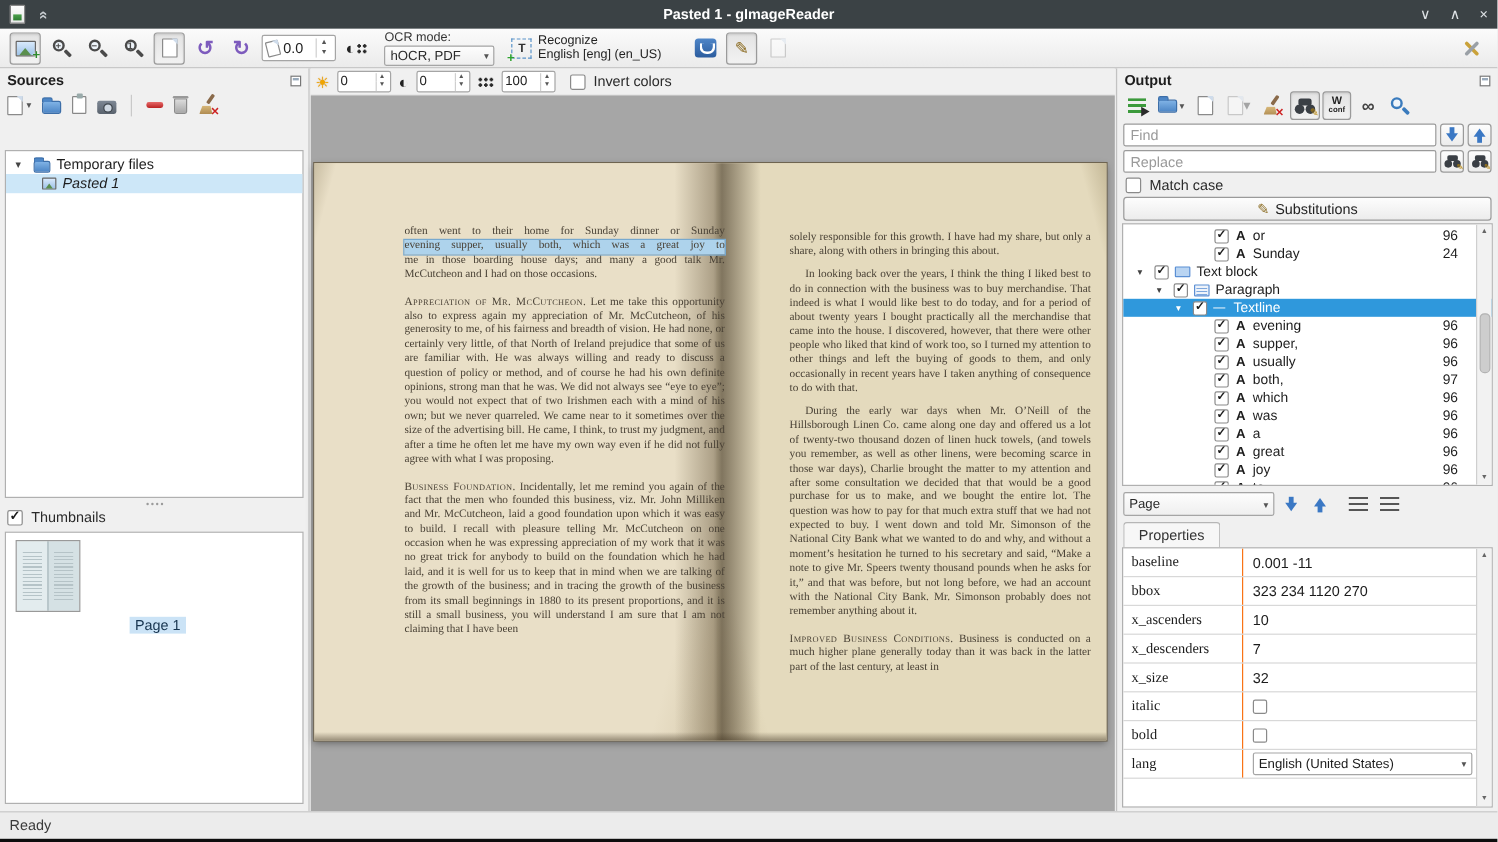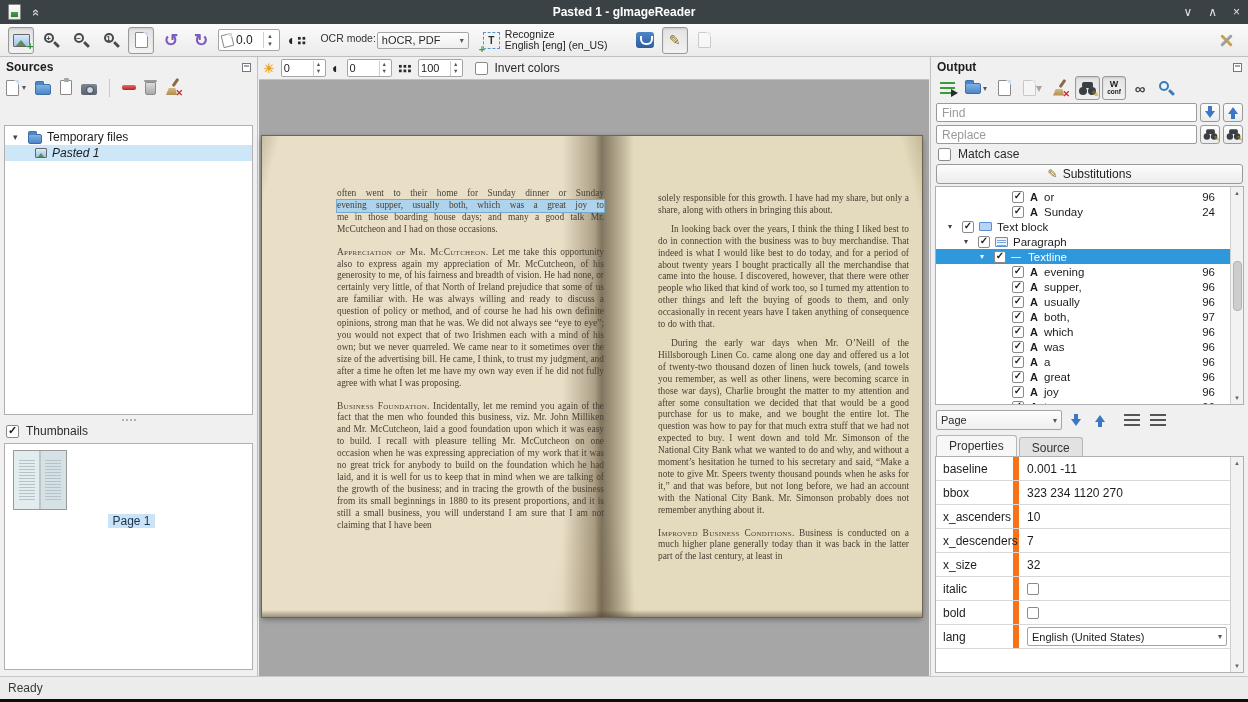--- a/index.html
+++ b/index.html
@@ -18,21 +18,21 @@
   
   .maintoolbar { position:absolute; left:0; top:24px; right:0; height:33px; background:linear-gradient(#fbfbfb,#ebebeb); border-bottom:1px solid #bfbfbf; display:flex; align-items:center; padding:0 8px; gap:4px; }
   .ibtn { min-width:26px; height:27px; display:flex; align-items:center; justify-content:center; border:1px solid transparent; border-radius:3px; padding:0 3px; }
   .ibtn.pressed { border-color:#9a9a9a; background:linear-gradient(#e3e3e3,#f2f2f2); box-shadow:inset 0 1px 2px rgba(0,0,0,.12); }
   .ibtn.disabled { opacity:.38; }
   .tsep { width:1px; height:18px; background:#c9c9c9; margin:0 3px; }
   .spinbox { display:flex; align-items:center; border:1px solid #a5a5a5; background:#fff; border-radius:2px; height:22px; padding:0 3px; gap:3px;justify-content:center; }
   .spinner { display:flex; flex-direction:column; justify-content:center; margin-left:2px; }
   .spinner span { font-size:6px; line-height:6px; color:#555; padding:1px 3px; border-left:1px solid #cfcfcf; }
   .spinval { font-size:12px; color:#222; min-width:22px; }
-  .ocr-group { display:flex; flex-direction:row; justify-content:center; margin-left:6px; gap:1px; }
+  .ocr-group { display:flex; flex-direction:column; justify-content:center; margin-left:6px; gap:1px; }
   .ocr-label { font-size:10.5px; color:#333; }
   .combo { display:flex; align-items:center; justify-content:space-between; border:1px solid #a5a5a5; background:linear-gradient(#fdfdfd,#efefef); border-radius:2px; height:17px; padding:0 4px; font-size:11px; gap:6px; }
   .combo .carrot { font-size:8px; color:#555; }
   .recognize-btn { display:flex; align-items:center; gap:5px; padding:2px 6px; border-radius:3px; margin-left:4px; }
   .rec-text { display:flex; flex-direction:column; font-size:10.5px; line-height:11px; color:#222; }
   .recico { position:relative; width:17px; height:17px; border:1.5px dashed #5a93c9; display:flex; align-items:center; justify-content:center; font-weight:bold; font-size:10px; color:#333; }
   .recico::after { content:"+"; position:absolute; left:-5px; bottom:-7px; color:#2ea22e; font-weight:bold; font-size:11px; text-shadow:0 0 2px #fff; }
   .toolbar-right { margin-left:auto; }
 
   
@@ -163,24 +163,24 @@
   .hrow .dashico { font-size:10px; width:12px; flex:none; }
   .hrow .rlabel { white-space:nowrap; }
   .hrow .rconf { margin-left:auto; }
   .hrow.sel { background:#2f98dc; color:#fff; }
   .hrow.sel .expander, .hrow.sel .dashico { color:#fff; }
   .vscroll { position:absolute; right:0; top:0; bottom:0; width:13px; background:#f2f2f2; border-left:1px solid #cfcfcf; display:flex; flex-direction:column; align-items:center; }
   .vscroll .sarr { font-size:6px; color:#666; padding:3px 0; }
   .vscroll .sthumb { width:9px; height:50px; background:#cdcdcd; border:1px solid #b3b3b3; border-radius:4px; margin-top:62px; }
   .pagerow { position:absolute; left:5px; right:5px; top:352px; height:22px; display:flex; align-items:center; gap:4px; }
   .pagerow .combo { width:126px; height:20px; }
-  .proptabs { position:absolute; left:5px; top:377px; display:flex; align-items:flex-end; height:23px; }
+  .proptabs { position:absolute; left:5px; top:377px; display:flex; align-items:flex-end; height:23px;flex-direction:column; }
   .proptable { position:absolute; left:4px; right:4px; top:399px; bottom:3px; background:#fff; border:1px solid #b0b0b0; overflow:hidden; }
   .prow { display:flex; height:24px; border-bottom:1px solid #d8d8d8; align-items:center; padding-right:14px; }
-  .prow .pkey { width:83px; padding-left:7px; border-right:6px solid #f97316; align-self:stretch; display:flex; align-items:center; color:#1c1c1c; }
+  .prow .pkey { width:100px; padding-left:7px; border-right:1px solid #f97316; align-self:stretch; display:flex; align-items:center; color:#1c1c1c;font-family:Liberation Serif, serif; }
   .prow .pval { flex:1; padding-left:8px; display:flex; align-items:center; color:#1c1c1c; }
   .prow.section { background:#bdbdbd; font-weight:bold; padding-left:7px; border-bottom:1px solid #a8a8a8; height:20px; }
   .prow .pval .cbx { width:12px; height:12px; }
   .prow .pval .combo { flex:1; height:19px; background:#fff; margin-right:2px; }
 </style>
 </head>
 <body>
 
 <div class="titlebar">
   <span class="appicon"></span>

